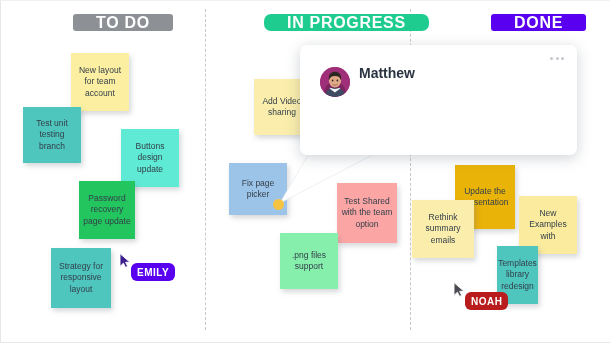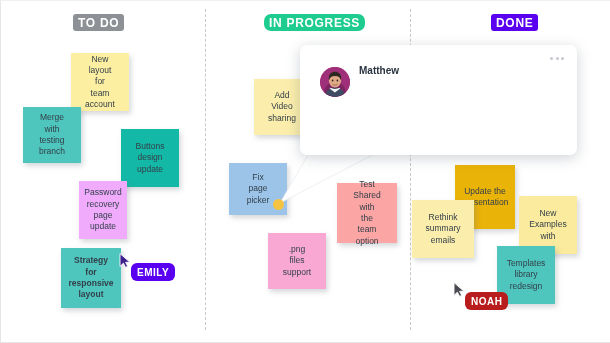--- a/index.html
+++ b/index.html
@@ -31,42 +31,42 @@
     border-left: 1px dashed #c9c9c9;
   }
 
   
   .col-badge {
     position: absolute;
     display: flex;
     align-items: center;
     justify-content: center;
     height: 17px;
-    padding: 0 5px;
+    padding: 0 23px;
     border-radius: 3px;
     color: #ffffff;
-    font-size: 12px;
+    font-size: 16px;
     font-weight: bold;
     letter-spacing: 0.7px;
     white-space: nowrap;
     box-sizing: border-box;
   }
 
   
   .note {
     position: absolute;
     box-sizing: border-box;
     display: flex;
     align-items: center;
     justify-content: center;
     text-align: center;
     color: #34404a;
     font-size: 8.5px;
     line-height: 1.33;
-    padding: 5px 20px;
+    padding: 5px 3px;
     box-shadow: 2px 3px 5px rgba(120,125,135,0.30);
   }
   .note span { display: block; }
 
   
   #comment-card {
     position: absolute;
     left: 299px;
     top: 44px;
     width: 277px;
@@ -102,21 +102,21 @@
     background: #9e2d74;
   }
   #avatar svg { display: block; }
   #comment-body {
     position: absolute;
     left: 59px;
     top: 20px;
     right: 16px;
   }
   #comment-author {
-    font-size: 10px;
+    font-size: 14px;
     font-weight: bold;
     color: #2a3440;
     margin-bottom: 2px;
   }
   #comment-text {
     font-size: 9.7px;
     line-height: 1.42;
     color: #3d4650;
   }
   #comment-text .mention { color: #7aaede; }
@@ -173,53 +173,53 @@
       <div class="col-badge" style="left: 72px; top: 13px; background: rgb(141, 144, 149);">TO DO</div>
       <div class="col-badge" style="left: 263px; top: 13px; background: rgb(30, 204, 143); border-radius: 7px;">IN PROGRESS</div>
       <div class="col-badge" style="left: 490px; top: 13px; background: rgb(90, 0, 240);">DONE</div>
     </div>
 
   <div id="notes-layer">
       <div class="note" style="left: 70px; top: 52px; width: 58px; height: 58px; background: rgb(252, 239, 161);">
         <span>New layout for team account</span>
       </div>
       <div class="note" style="left: 22px; top: 106px; width: 58px; height: 56px; background: rgb(78, 197, 189);">
-        <span>Merge with testing branch</span>
-      </div>
-      <div class="note" style="left: 120px; top: 128px; width: 58px; height: 58px; background: #14b8a6;">
+        <span>Test unit testing branch</span>
+      </div>
+      <div class="note" style="left: 120px; top: 128px; width: 58px; height: 58px; background: #5eead4;">
         <span>Buttons design update</span>
       </div>
-      <div class="note" style="left: 78px; top: 180px; width: 48px; height: 58px; background: #f0abfc;">
+      <div class="note" style="left: 78px; top: 180px; width: 56px; height: 58px; background: #22c55e;">
         <span>Password recovery page update</span>
       </div>
-      <div class="note" style="left: 60px; top: 247px; width: 60px; height: 60px; background: rgb(78, 197, 189); font-weight: bold;">
+      <div class="note" style="left: 50px; top: 247px; width: 60px; height: 60px; background: rgb(78, 197, 189);">
         <span>Strategy for responsive layout</span>
       </div>
       <div class="note" style="left: 253px; top: 78px; width: 56px; height: 56px; background: rgb(251, 238, 172);">
         <span>Add Video sharing</span>
       </div>
       <div class="note" style="left: 228px; top: 162px; width: 58px; height: 52px; background: rgb(156, 195, 232);">
         <span>Fix page picker</span>
       </div>
       <div class="note" style="left: 320px; top: 182px; width: 60px; height: 60px; background: #fca5a5; margin-left: 16px;">
         <span>Test Shared with the team option</span>
       </div>
-      <div class="note" style="left: 267px; top: 232px; width: 58px; height: 56px; background: #f9a8d4;">
+      <div class="note" style="left: 279px; top: 232px; width: 58px; height: 56px; background: #86efac;">
         <span>.png files support</span>
       </div>
       <div class="note" style="left: 454px; top: 164px; width: 60px; height: 64px; background: #eab308;">
         <span>Update the presentation</span>
       </div>
       <div class="note" style="left: 518px; top: 195px; width: 58px; height: 58px; background: rgb(251, 235, 158);">
         <span>New Examples with</span>
       </div>
       <div class="note" style="left: 411px; top: 199px; width: 62px; height: 58px; background: rgb(251, 238, 172);">
         <span>Rethink summary emails</span>
       </div>
-      <div class="note" style="left: 496px; top: 245px; width: 58px; height: 58px; background: rgb(78, 197, 189);">
+      <div class="note" style="left: 496px; top: 245px; width: 41px; height: 58px; background: rgb(78, 197, 189);">
         <span>Templates library redesign</span>
       </div>
     </div>
 
   <svg id="tail" viewBox="0 0 120 70" preserveAspectRatio="none">
     <polygon points="50,0 118,8 14,62" fill="#ffffff" stroke="#e9ecf1" stroke-width="0.8"></polygon>
   </svg>
   <div id="anchor-dot"></div>
 
   <div id="comment-card">

